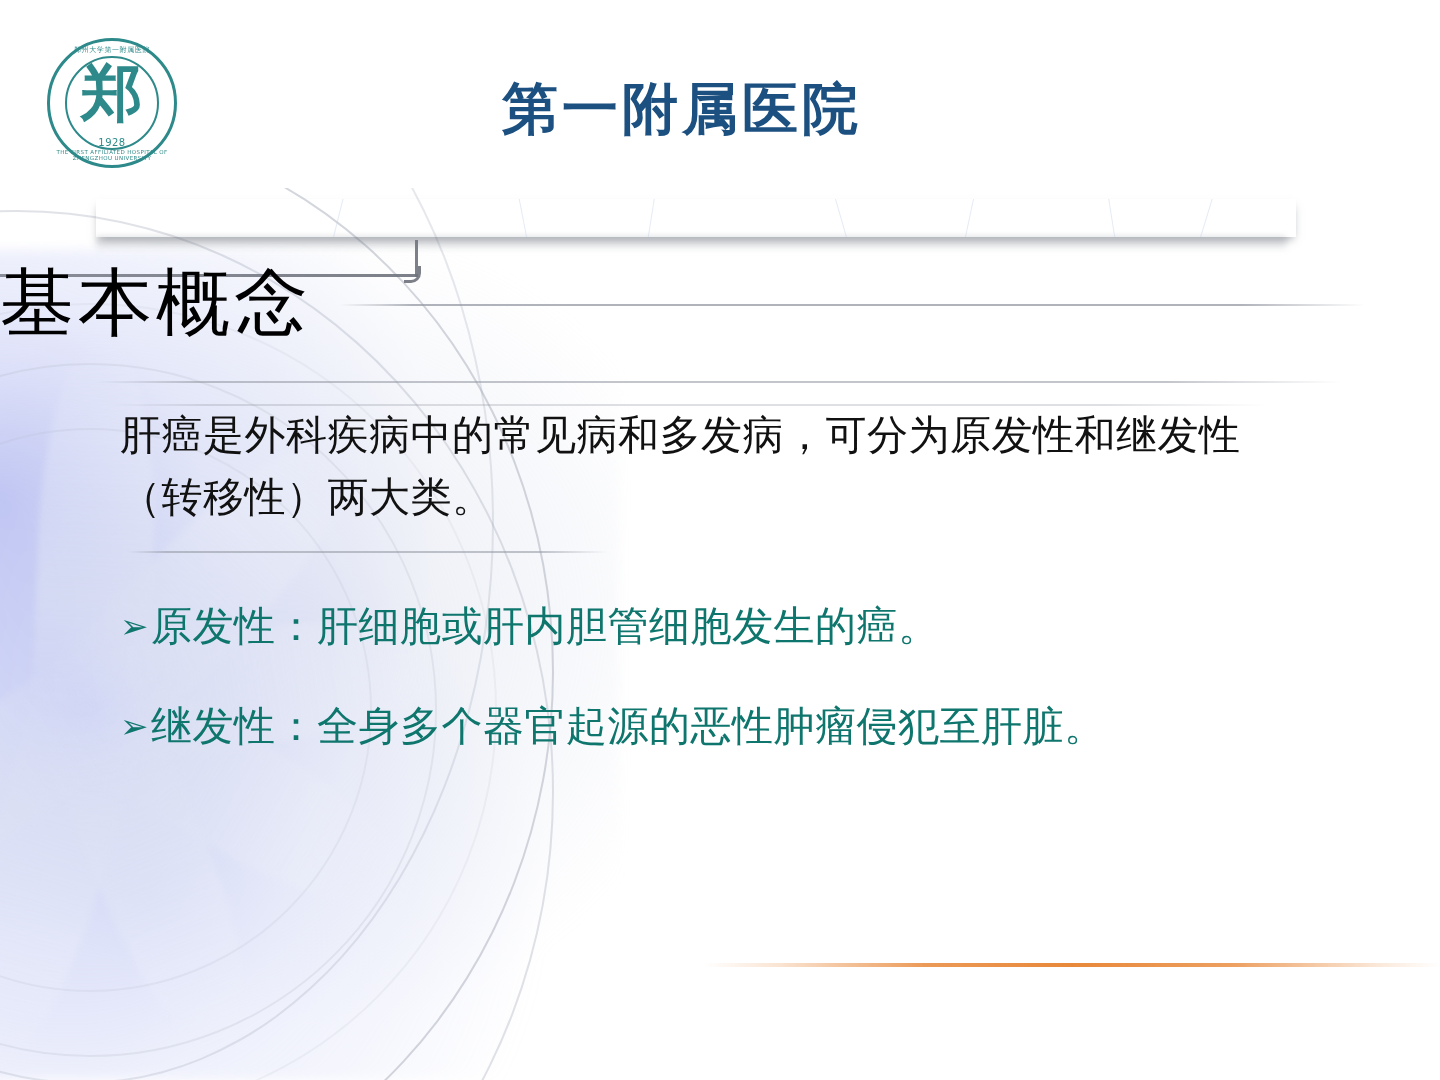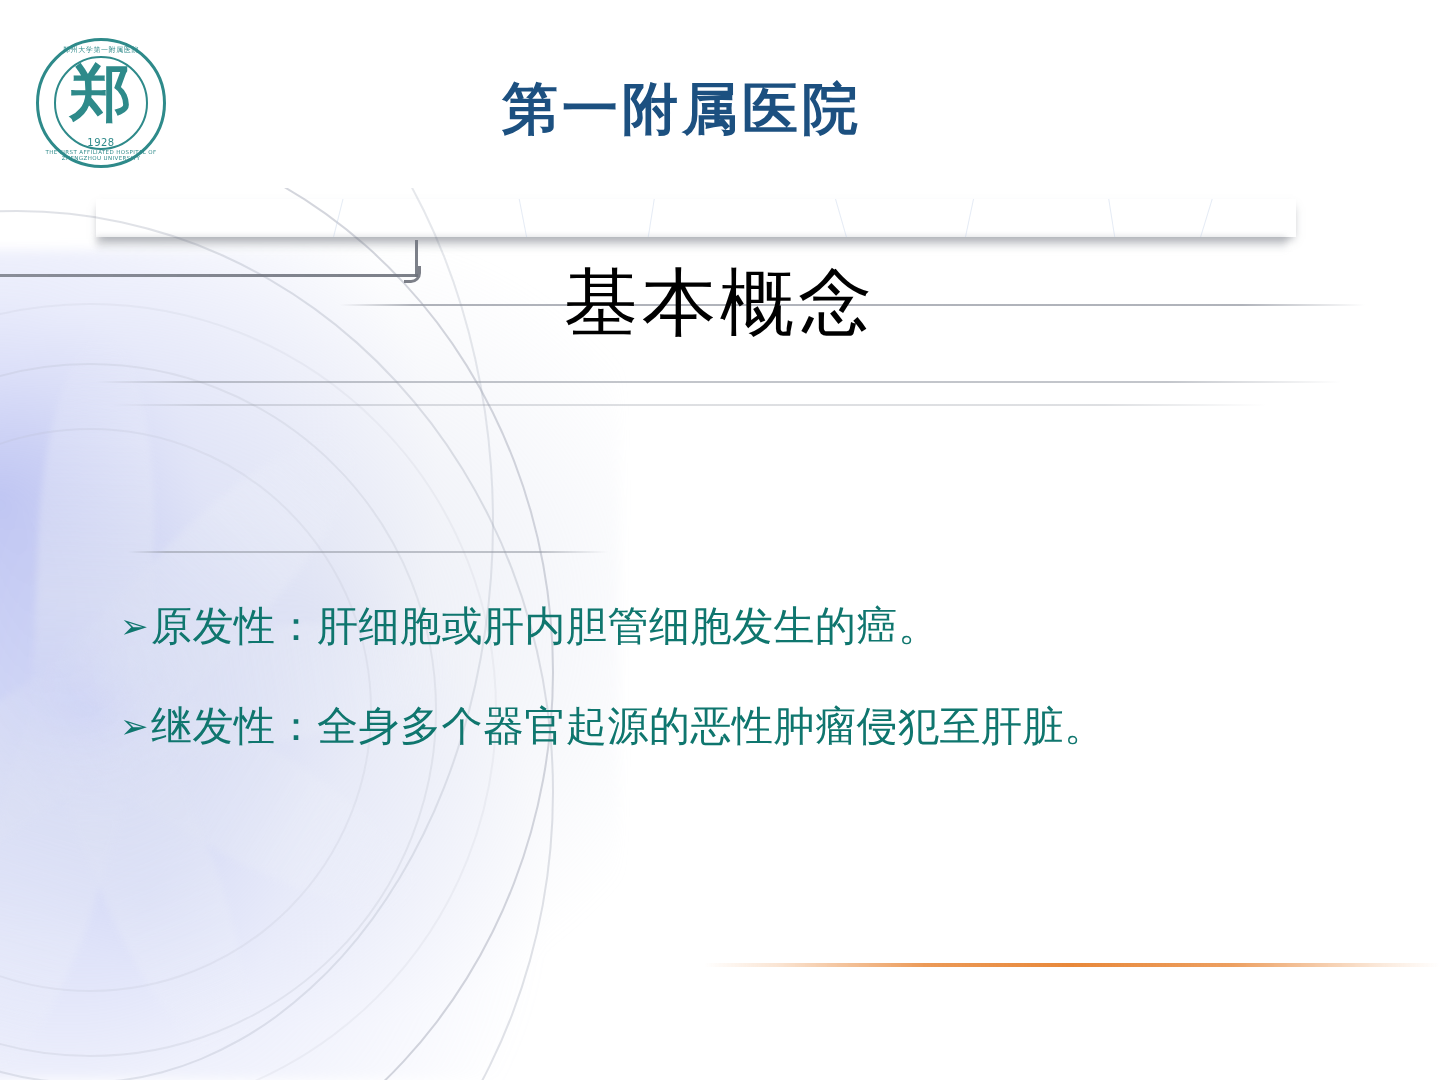--- a/index.html
+++ b/index.html
@@ -87,21 +87,21 @@
   
   .header {
     position: absolute;
     left: 0; top: 0;
     width: 1440px;
     height: 188px;
     background: #ffffff;
   }
   .logo-mark {
     position: absolute;
-    left: 34px;
+    left: 45px;
     top: 36px;
     width: 134px;
     height: 134px;
   }
   .logo-ring-outer {
     position: absolute;
     inset: 2px;
     border: 3px solid #2e8a8a;
     border-radius: 50%;
     background: #ffffff;
@@ -244,21 +244,20 @@
     left: 340px;
     top: 304px;
     width: 1025px;
     height: 2px;
     background: linear-gradient(90deg, rgba(150,154,164,0) 0%, rgba(150,154,164,0.75) 7%, rgba(150,154,164,0.75) 88%, rgba(150,154,164,0) 100%);
   }
   .slide-title {
     position: absolute;
     left: 0; right: 0;
     top: 258px;
-    text-align: center;
     font-family: "DejaVu Serif", "Liberation Serif", serif;
     font-size: 74px;
     line-height: 88px;
     color: #000000;
     letter-spacing: 4px;
   }
 
   
   .divider {
     position: absolute;
@@ -390,20 +389,21 @@
     <div class="corner"></div>
     <div class="v1"></div>
   </div>
 
   <div class="title-rule"></div>
   <div class="slide-title">基本概念</div>
 
   <div class="divider div-1"></div>
   <div class="divider div-2"></div>
 
+  <div class="para">肝癌是外科疾病中的常见病和多发病，可分为原发性和继发性（转移性）两大类。</div>
 
   <div class="divider div-3"></div>
 
   <div class="bullet bullet-1">
     <span class="marker">➢</span><span>原发性：肝细胞或肝内胆管细胞发生的癌。</span>
   </div>
 
   <div class="bullet bullet-2">
     <span class="marker">➢</span><span>继发性：全身多个器官起源的恶性肿瘤侵犯至肝脏。</span>
   </div>

